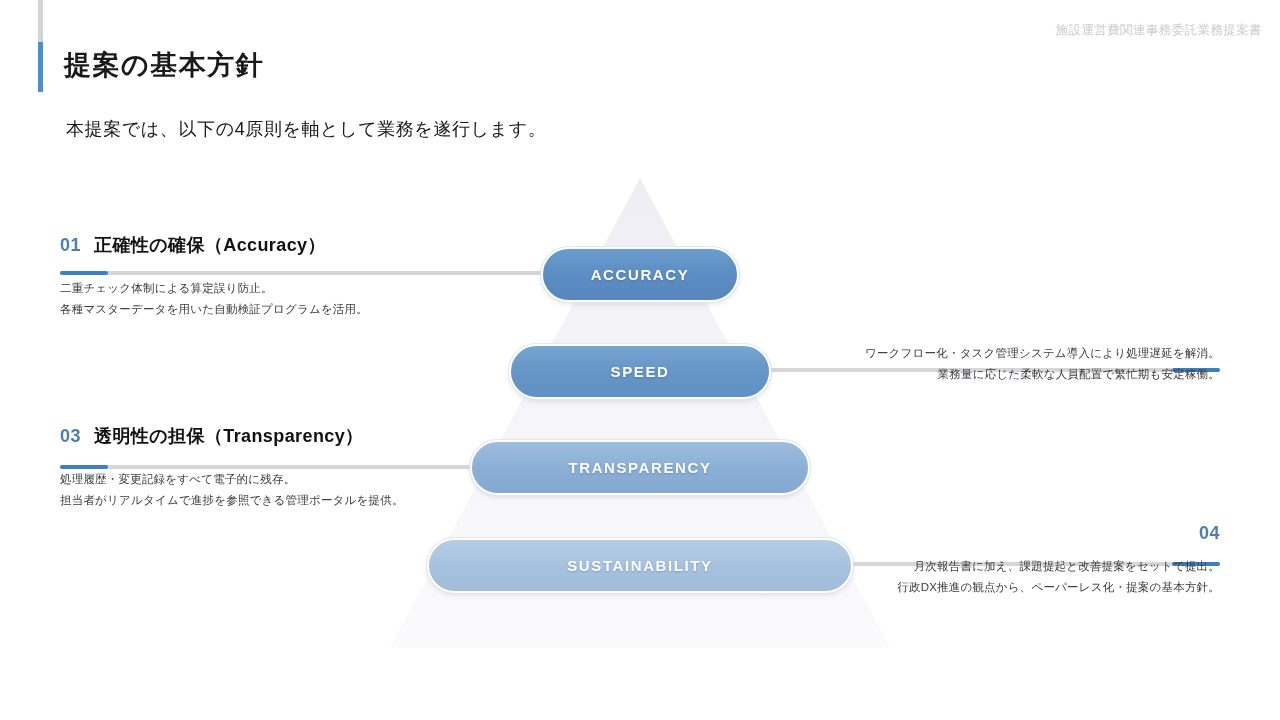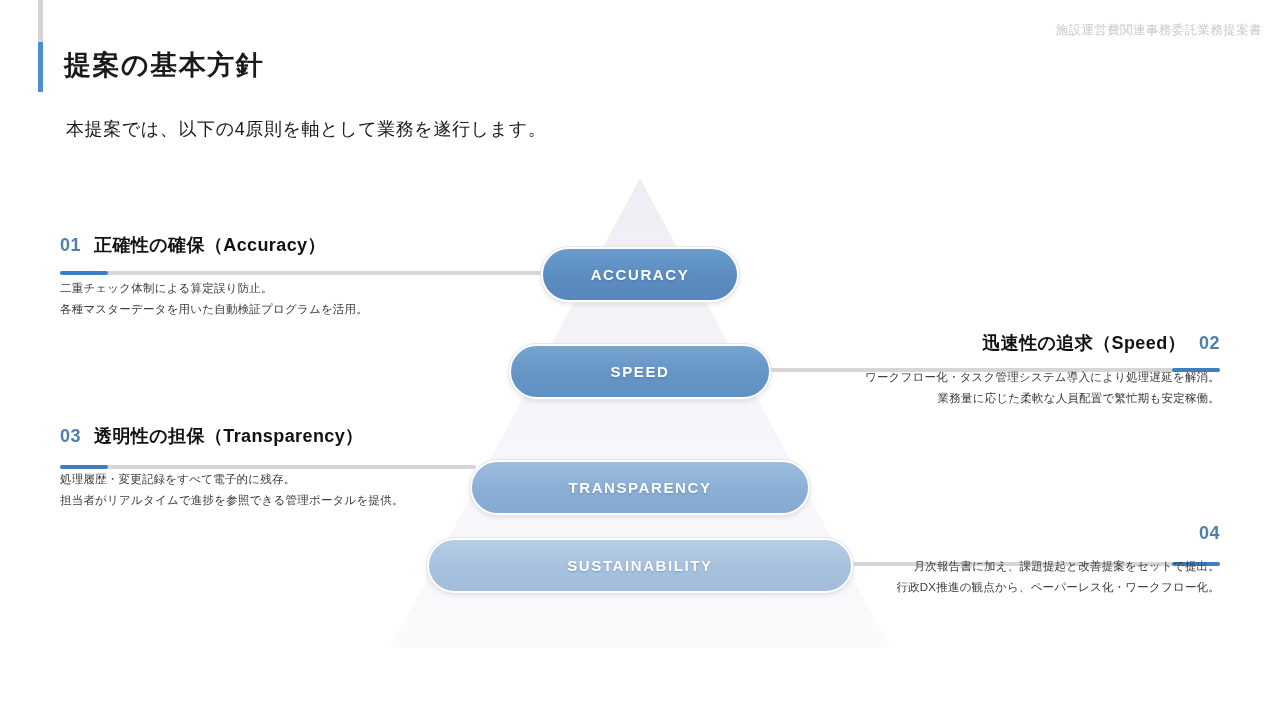--- a/index.html
+++ b/index.html
@@ -108,21 +108,21 @@
     font-weight: bold;
     letter-spacing: 1.6px;
     text-shadow: 0 1px 2px rgba(40,70,110,.30);
     white-space: nowrap;
   }
 
   .tier-1 { top: 247px; width: 198px; height: 55px;
             background: linear-gradient(180deg,#6a9ccd 0%,#5b8cc2 55%,#5787bd 100%); }
   .tier-2 { top: 344px; width: 262px; height: 55px;
             background: linear-gradient(180deg,#76a5d0 0%,#6594c6 55%,#6190c2 100%); text-align: center; }
-  .tier-3 { top: 460px; width: 340px; height: 55px;
+  .tier-3 { top: 440px; width: 340px; height: 55px;
             background: linear-gradient(180deg,#9dbddf 0%,#8aaed5 55%,#85a9d1 100%); }
   .tier-4 { top: 538px; width: 426px; height: 55px;
             background: linear-gradient(180deg,#b6cde6 0%,#a6c1de 55%,#a1bdda 100%); }
 
   
   .connector {
     position: absolute;
     height: 4px;
     background: #d6d6da;
     border-radius: 2px;
@@ -245,24 +245,20 @@
     <span class="item-num">01</span>
     <span class="item-title">正確性の確保（Accuracy）</span>
   </div>
   <p class="item-desc">
     <span>二重チェック体制による算定誤り防止。</span><br>
     <span>各種マスターデータを用いた自動検証プログラムを活用。</span>
   </p>
 </div>
 
 <div class="item item-2 right">
-  <div class="item-head">
-    <span class="item-title">迅速性の追求（Speed）</span>
-    <span class="item-num">02</span>
-  </div>
   <p class="item-desc">
     <span>ワークフロー化・タスク管理システム導入により処理遅延を解消。</span><br>
     <span>業務量に応じた柔軟な人員配置で繁忙期も安定稼働。</span>
   </p>
 </div>
 
 <div class="item item-3">
   <div class="item-head">
     <span class="item-num">03</span>
     <span class="item-title">透明性の担保（Transparency）</span>
@@ -272,15 +268,15 @@
     <span>担当者がリアルタイムで進捗を参照できる管理ポータルを提供。</span>
   </p>
 </div>
 
 <div class="item item-4 right">
   <div class="item-head">
     <span class="item-num">04</span>
   </div>
   <p class="item-desc">
     <span>月次報告書に加え、課題提起と改善提案をセットで提出。</span><br>
-    <span>行政DX推進の観点から、ペーパーレス化・ワークフロー化。</span>
+    <span>行政DX推進の観点から、ペーパーレス化・提案の基本方針。</span>
   </p>
 </div>
 
 </body></html>

